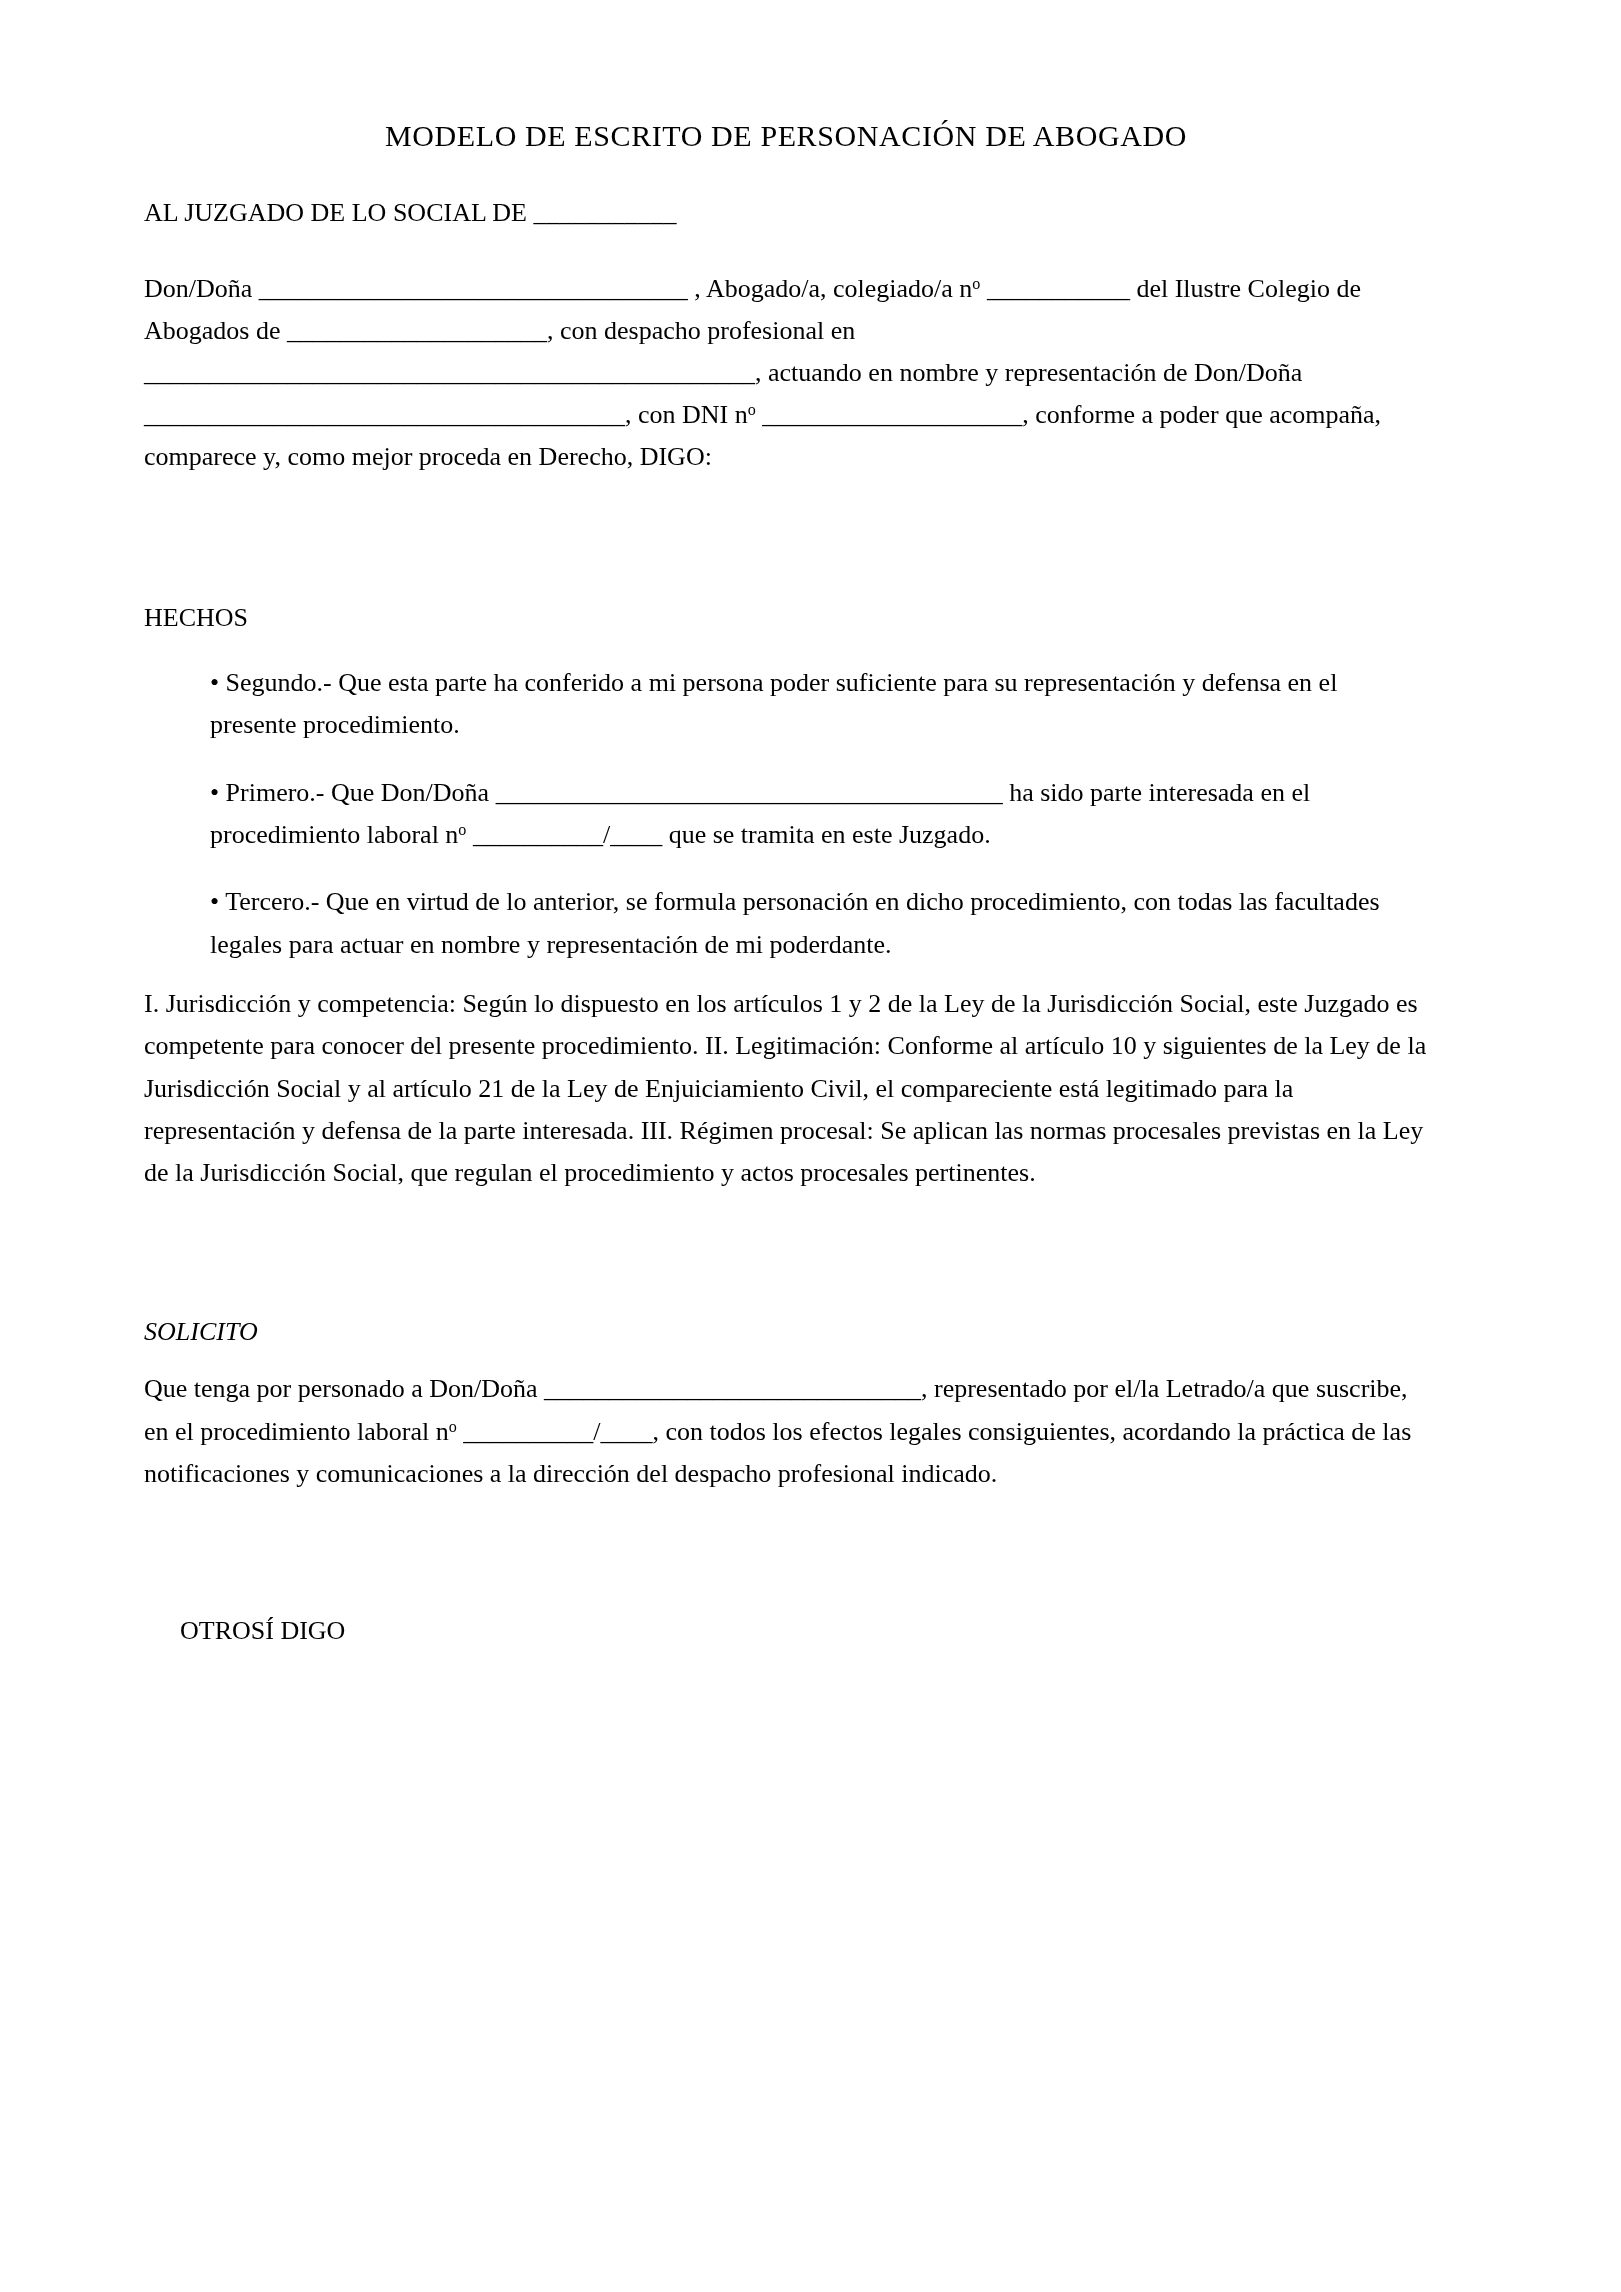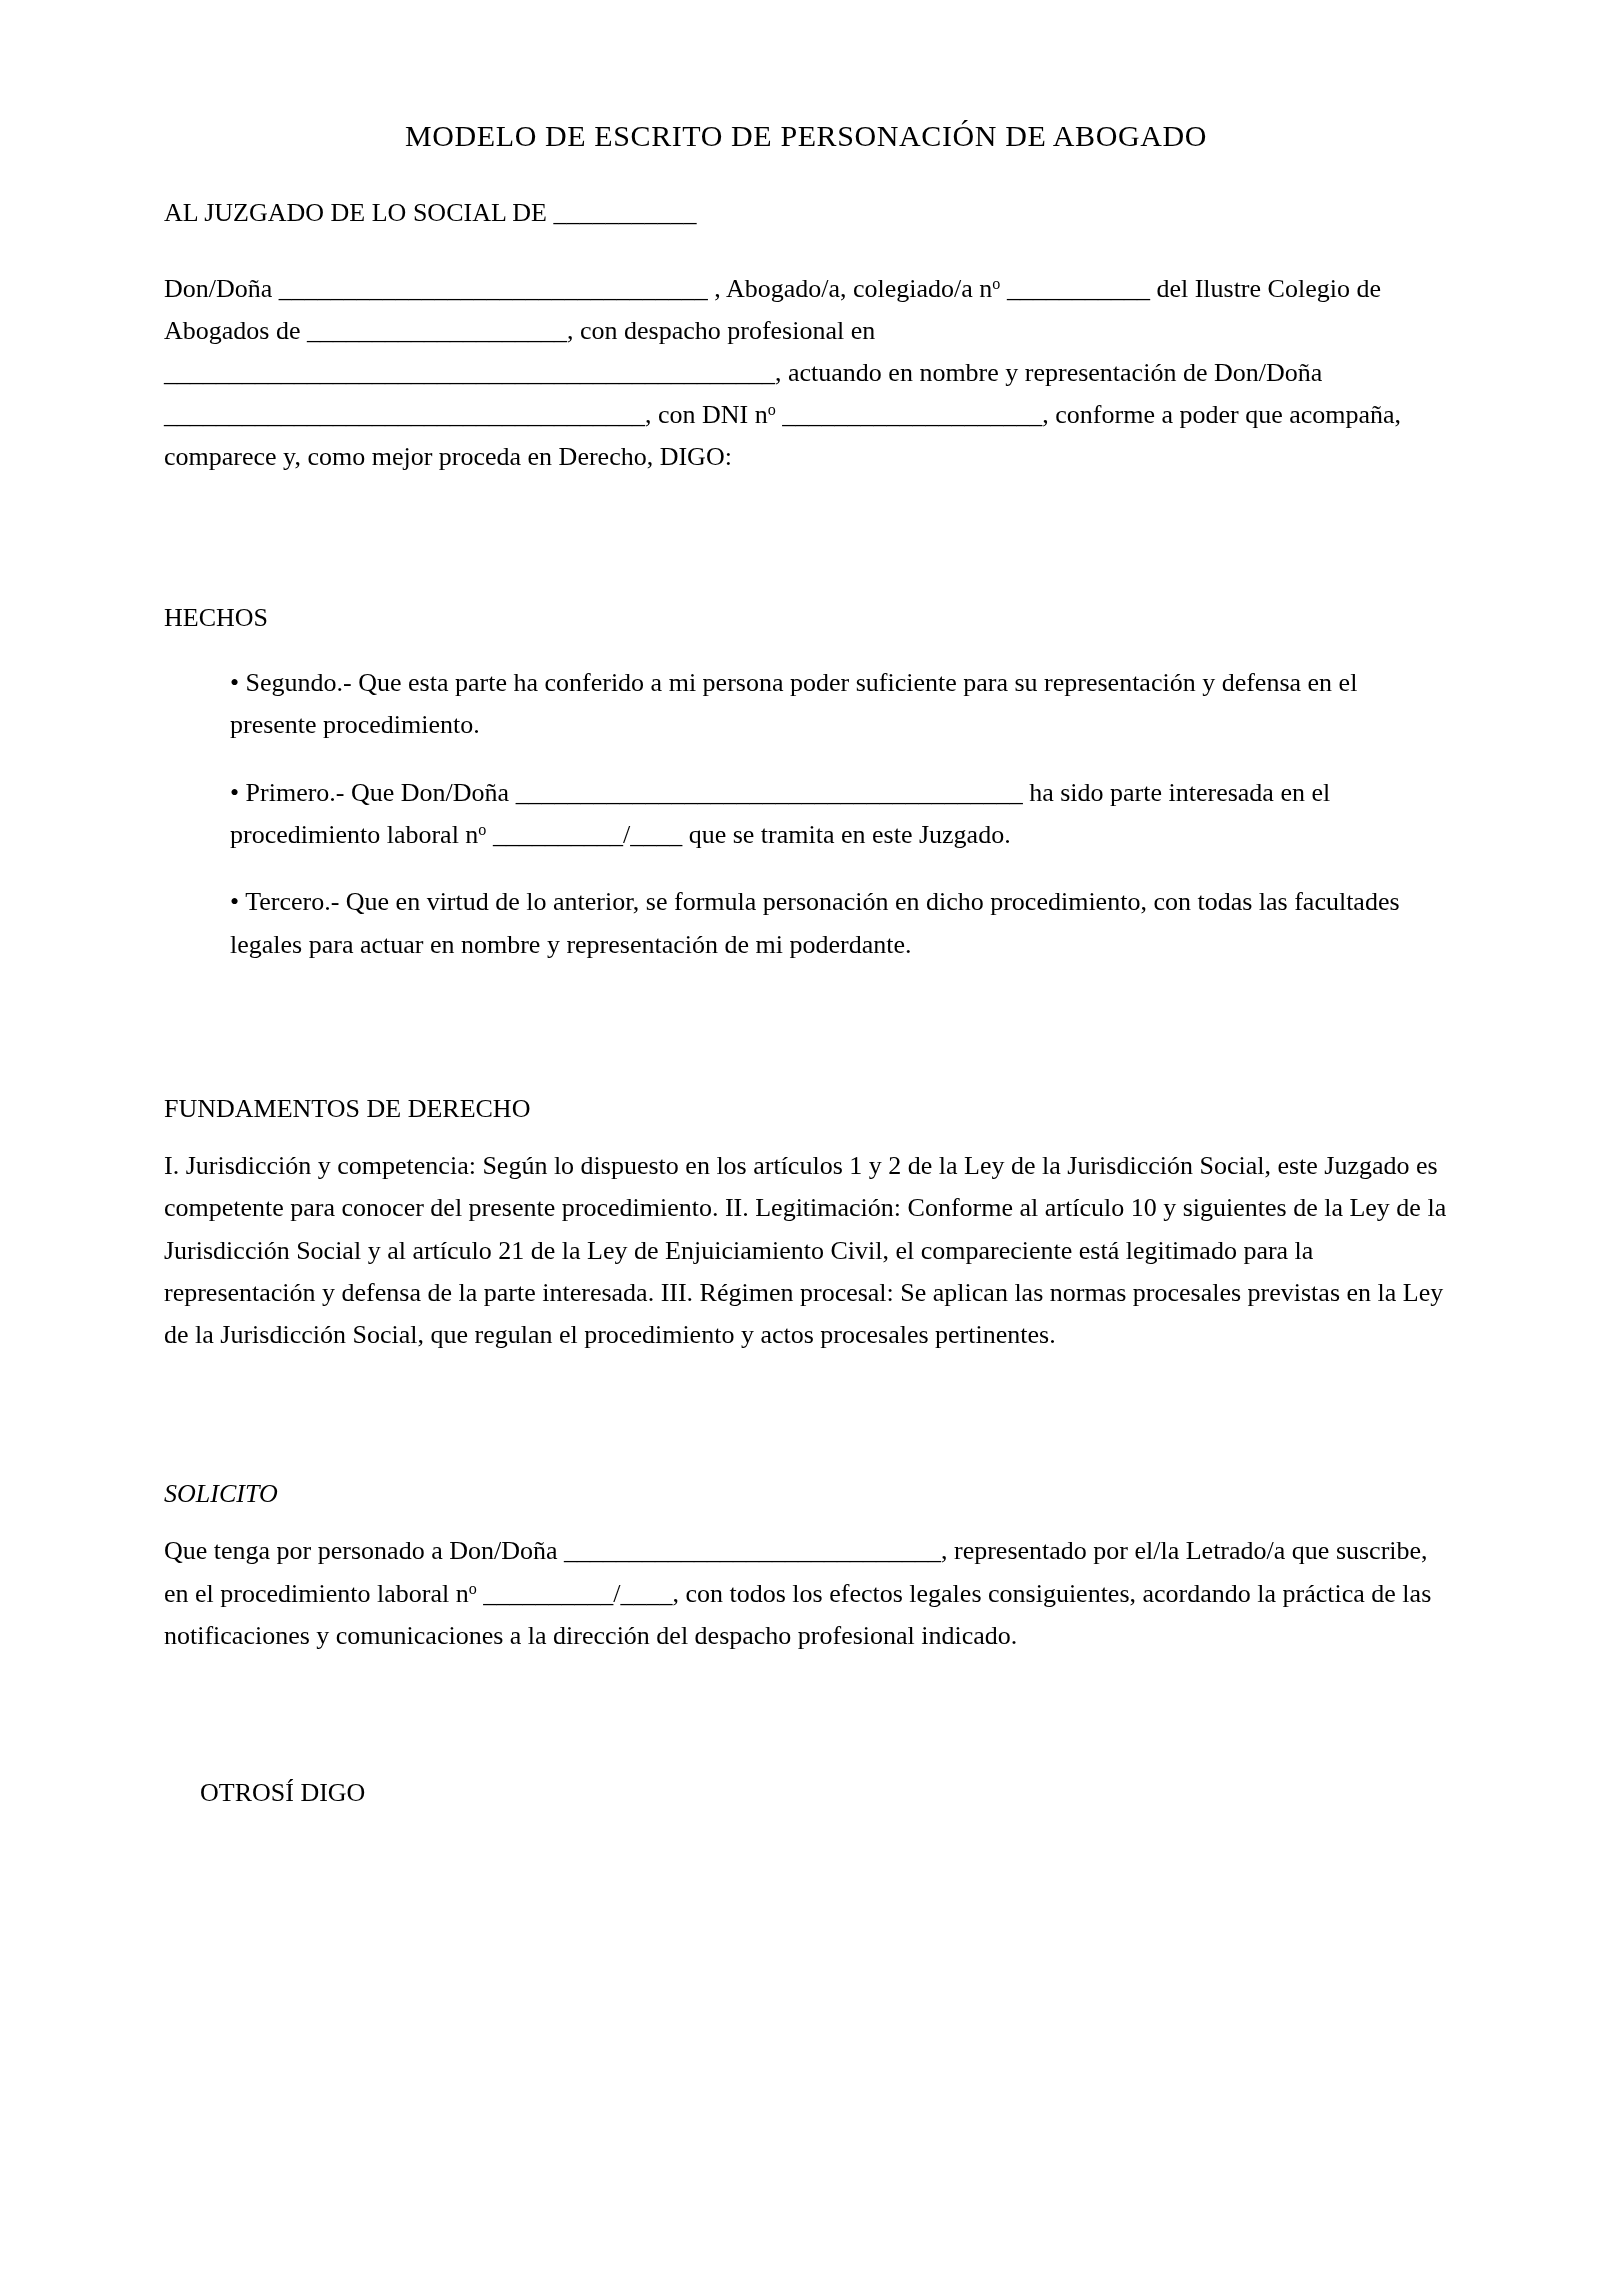--- a/index.html
+++ b/index.html
@@ -14,21 +14,21 @@
     height: 2293px;
     margin: 0 auto;
     background: #ffffff;
     box-sizing: border-box;
     font-family: "Liberation Serif", "DejaVu Serif", serif;
     color: #000000;
     overflow: hidden;
   }
   .content {
     position: absolute;
-    left: 164px;
+    left: 144px;
     top: 0;
     width: 1284px;
   }
 
   
   .doc-title {
     text-align: center;
     font-size: 30px;
     letter-spacing: 0.6px;
     font-weight: normal;
@@ -118,21 +118,20 @@
       </li>
       <li>
         <span>• Primero.- Que Don/Doña </span><span>_______________________________________</span><span> ha sido parte interesada en el procedimiento laboral n</span><sup class="ord">o</sup>
         <span>__________</span><span>/</span><span>____</span><span> que se tramita en este Juzgado.</span>
       </li>
       <li>
         <span>• Tercero.- Que en virtud de lo anterior, se formula personación en dicho procedimiento, con todas las facultades legales para actuar en nombre y representación de mi poderdante.</span>
       </li>
     </ul>
 
-    <h2 class="section-heading sec-fundamentos">FUNDAMENTOS DE DERECHO</h2>
     <div class="block para-after-heading">I. Jurisdicción y competencia: Según lo dispuesto en los artículos 1 y 2 de la Ley de la Jurisdicción Social, este Juzgado es competente para conocer del presente procedimiento. II. Legitimación: Conforme al artículo 10 y siguientes de la Ley de la Jurisdicción Social y al artículo 21 de la Ley de Enjuiciamiento Civil, el compareciente está legitimado para la representación y defensa de la parte interesada. III. Régimen procesal: Se aplican las normas procesales previstas en la Ley de la Jurisdicción Social, que regulan el procedimiento y actos procesales pertinentes.</div>
 
     <h2 class="section-heading sec-solicito">SOLICITO</h2>
     <div class="block para-after-heading">
       <span>Que tenga por personado a Don/Doña </span><span>_____________________________</span><span>, representado por el/la Letrado/a que suscribe, en el procedimiento laboral n</span><sup class="ord">o</sup>
       <span>__________</span><span>/</span><span>____</span><span>, con todos los efectos legales consiguientes, acordando la práctica de las notificaciones y comunicaciones a la dirección del despacho profesional indicado.</span>
     </div>
 
     <h2 class="section-heading sec-otrosi">OTROSÍ DIGO</h2>
 

